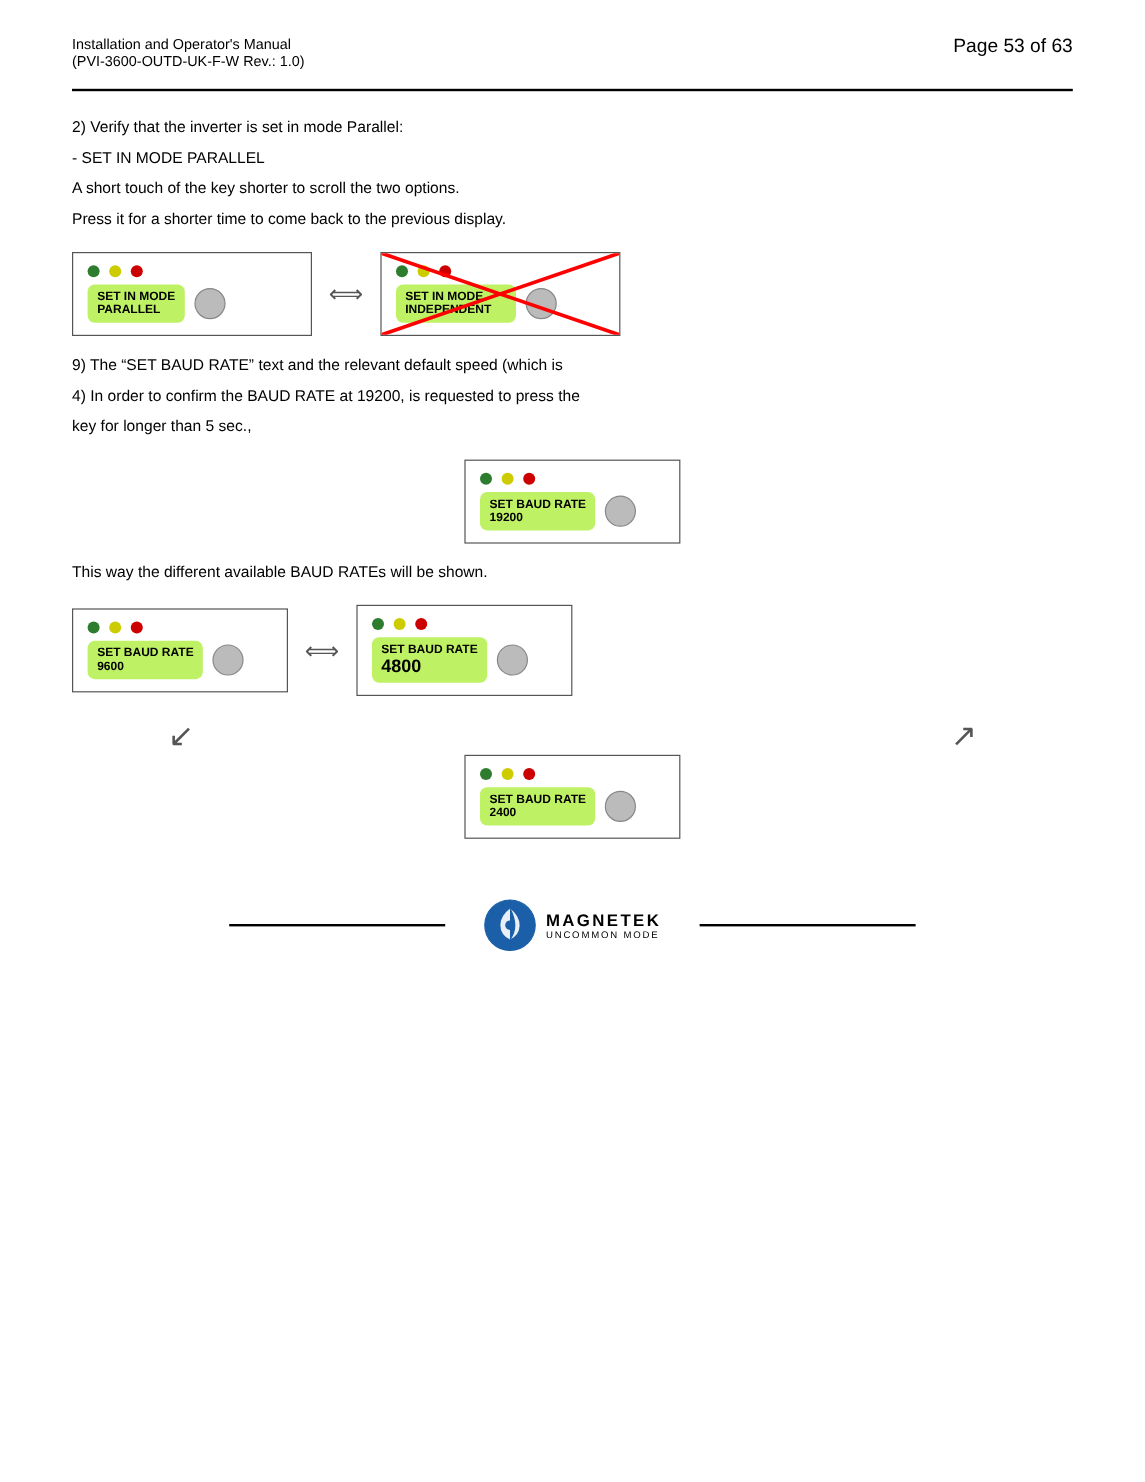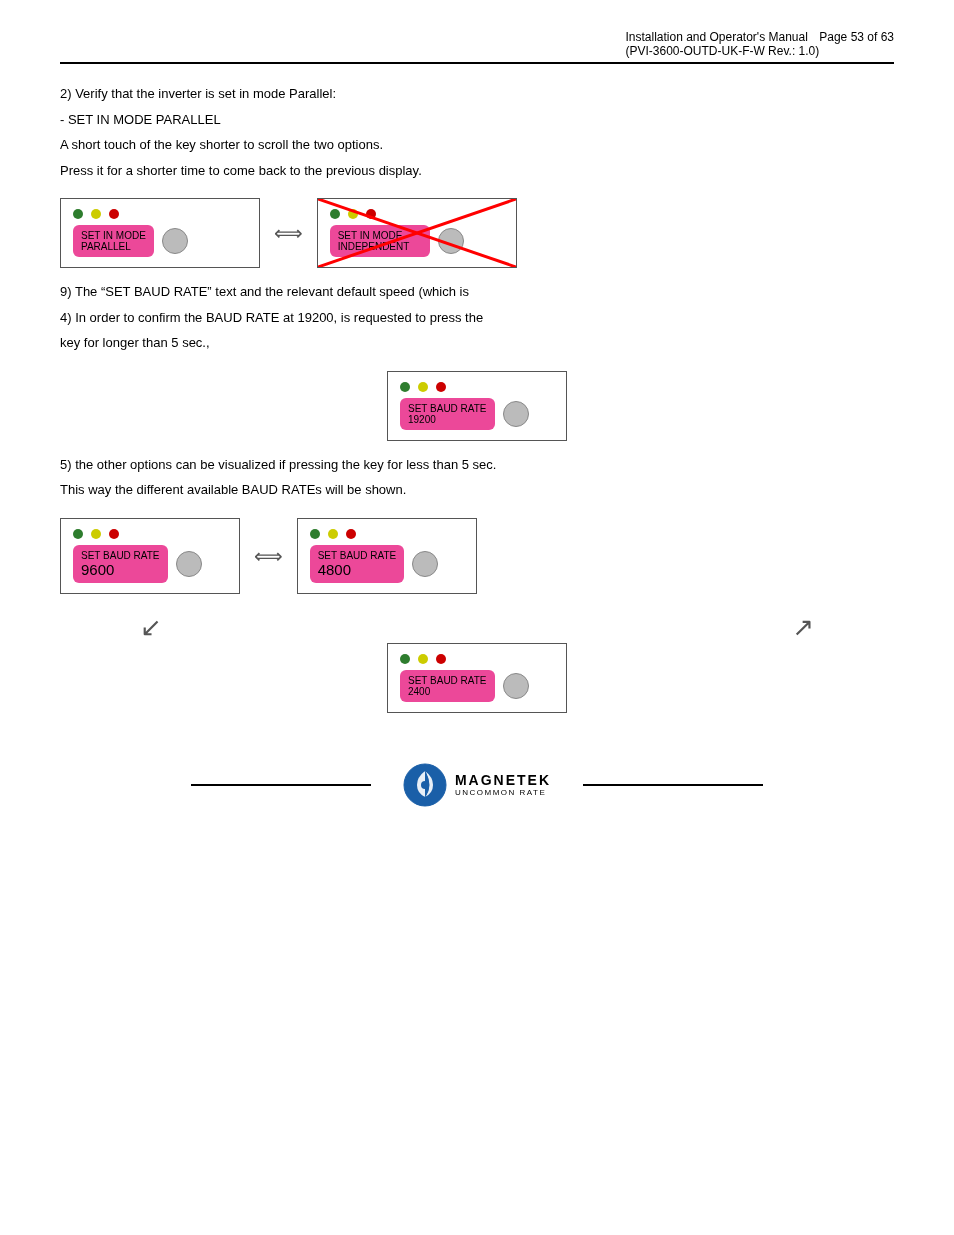--- a/index.html
+++ b/index.html
@@ -7,25 +7,25 @@
       font-family: Arial, sans-serif;
       font-size: 13px;
       background: #fff;
       color: #000;
       width: 954px;
       min-height: 1235px;
       padding: 30px 60px;
     }
     .header {
       display: flex;
-      justify-content: flex-end;
-      margin-bottom: 4px;
+      justify-content: space-between;
+      margin-bottom: 16px;
     }
     .header-left { font-size: 12px; }
-    .header-right { font-size: 12px; }
+    .header-right { font-size: 16px; }
     hr.header-line {
       border: none;
       border-top: 2px solid #000;
       margin-bottom: 20px;
     }
     .body-text {
       margin-bottom: 6px;
       line-height: 1.5;
     }
     .section {
@@ -45,25 +45,25 @@
     }
     .dot.green { background: #2e7d2e; }
     .dot.yellow { background: #cccc00; }
     .dot.red { background: #cc0000; }
     .panel-content-row {
       display: flex;
       align-items: center;
       gap: 8px;
     }
     .display-label {
-      background: #ec4899;
+      background: #bef264;
       border-radius: 6px;
       padding: 5px 8px;
       font-size: 11px;
-      font-weight: normal;
+      font-weight: bold;
       min-width: 80px;
     }
     .display-label.wide {
       min-width: 100px;
     }
     .button-circle {
       width: 26px;
       height: 26px;
       border-radius: 50%;
       background: #bbb;
@@ -192,36 +192,35 @@
       <div class="display-label">
         <div style="font-size:10px;">SET BAUD RATE</div>
         <div style="font-size:10px;">19200</div>
       </div>
       <div class="button-circle"></div>
     </div>
   </div>
 </div>
 
 <div class="section">
-  <div class="body-text">5) the other options can be visualized if pressing the key for less than 5 sec.</div>
   <div class="body-text">This way the different available BAUD RATEs will be shown.</div>
 </div>
 
 <div class="big-panels-row">
 
   <div class="big-panel" style="min-width:180px;max-width:210px;">
     <div class="dots-row">
       <span class="dot green"></span>
       <span class="dot yellow"></span>
       <span class="dot red"></span>
     </div>
     <div class="panel-content-row">
       <div class="display-label">
         <div style="font-size:10px;">SET BAUD RATE</div>
-        <div style="font-size:15px;">9600</div>
+        <div style="font-size:10px;">9600</div>
       </div>
       <div class="button-circle"></div>
     </div>
   </div>
 
   <div class="arrow-double">⟺</div>
 
   <div class="big-panel" style="min-width:180px;max-width:210px;">
     <div class="dots-row">
       <span class="dot green"></span>
@@ -265,17 +264,17 @@
   <div class="footer-logo">
 
     <svg class="magnetek-icon" viewBox="0 0 44 44">
       <circle cx="22" cy="22" r="21" fill="#1a5fa8" stroke="#1a5fa8" stroke-width="1"></circle>
       <path d="M22 8 Q14 14 14 22 Q14 30 22 34 Q30 30 30 22 Q30 14 22 8Z" fill="#fff" opacity="0.9"></path>
       <path d="M22 8 Q26 16 26 22 Q26 28 22 34" fill="#1a5fa8" stroke="#1a5fa8" stroke-width="1"></path>
       <circle cx="22" cy="22" r="4" fill="#1a5fa8"></circle>
     </svg>
     <div>
       <div style="font-weight:bold;font-size:14px;letter-spacing:2px;">MAGNETEK</div>
-      <div style="font-size:8px;letter-spacing:1.5px;">UNCOMMON RATE</div>
+      <div style="font-size:8px;letter-spacing:1.5px;">UNCOMMON MODE</div>
     </div>
   </div>
   <div class="footer-line"></div>
 </div>
 
 </body></html>

